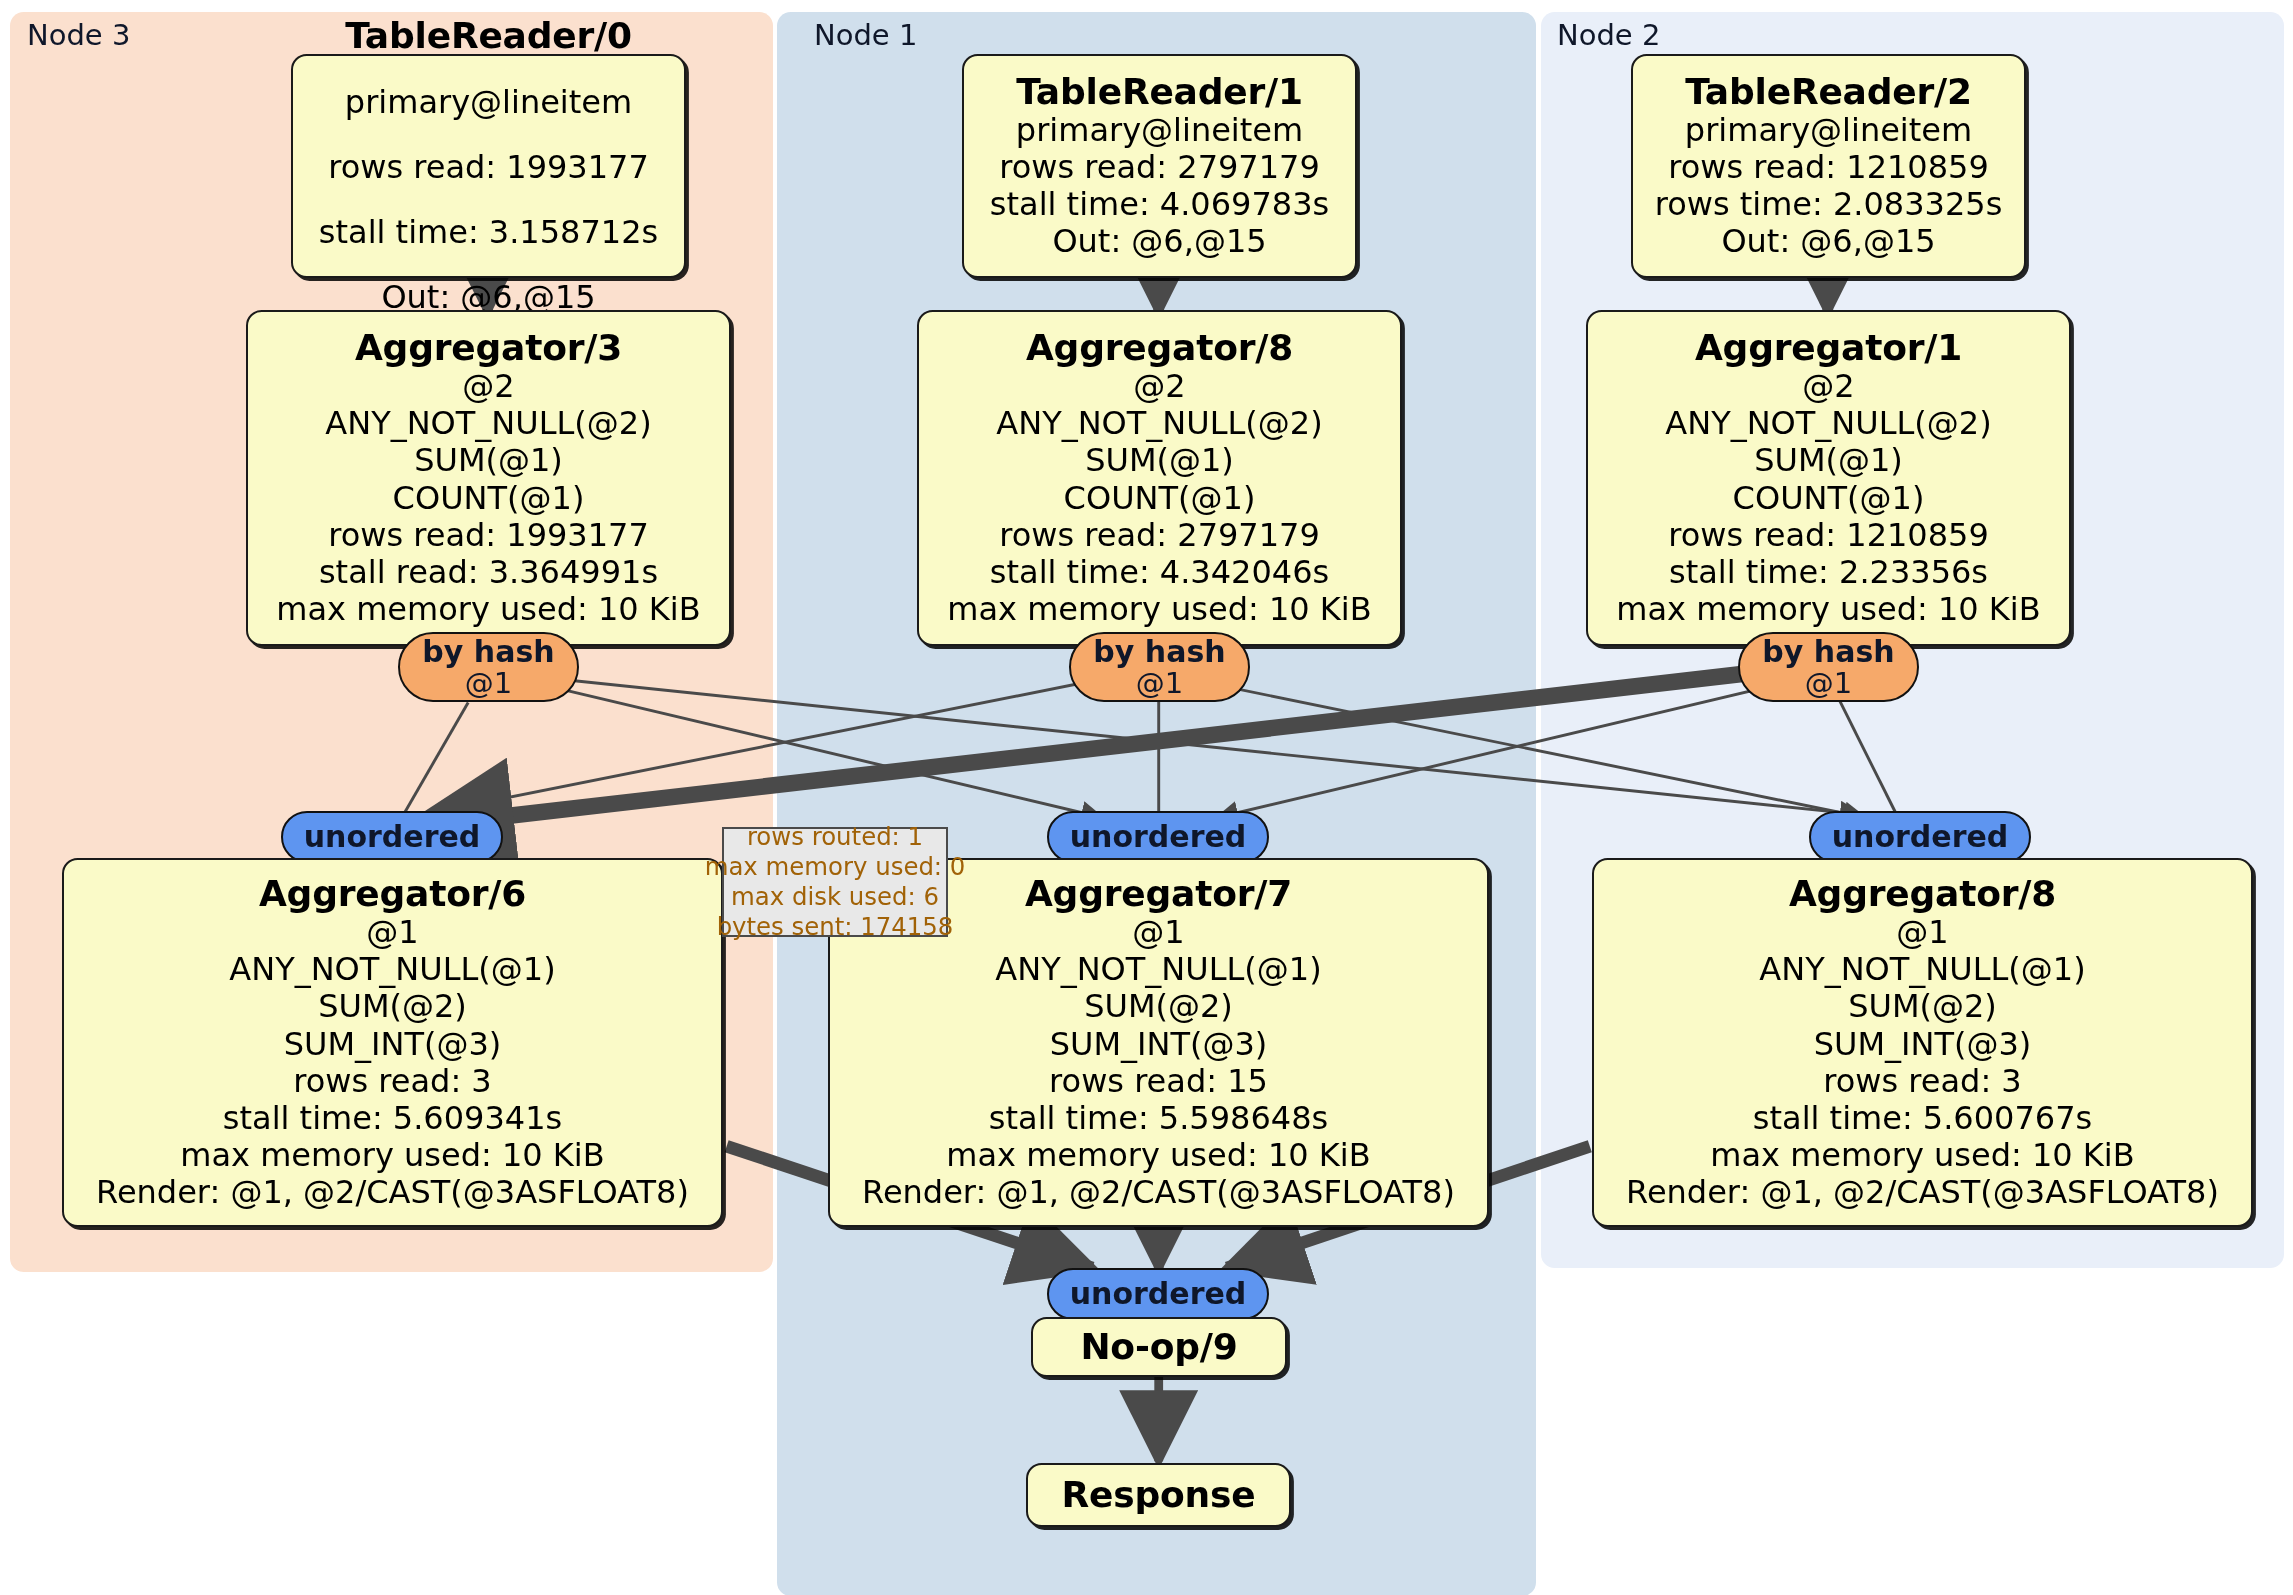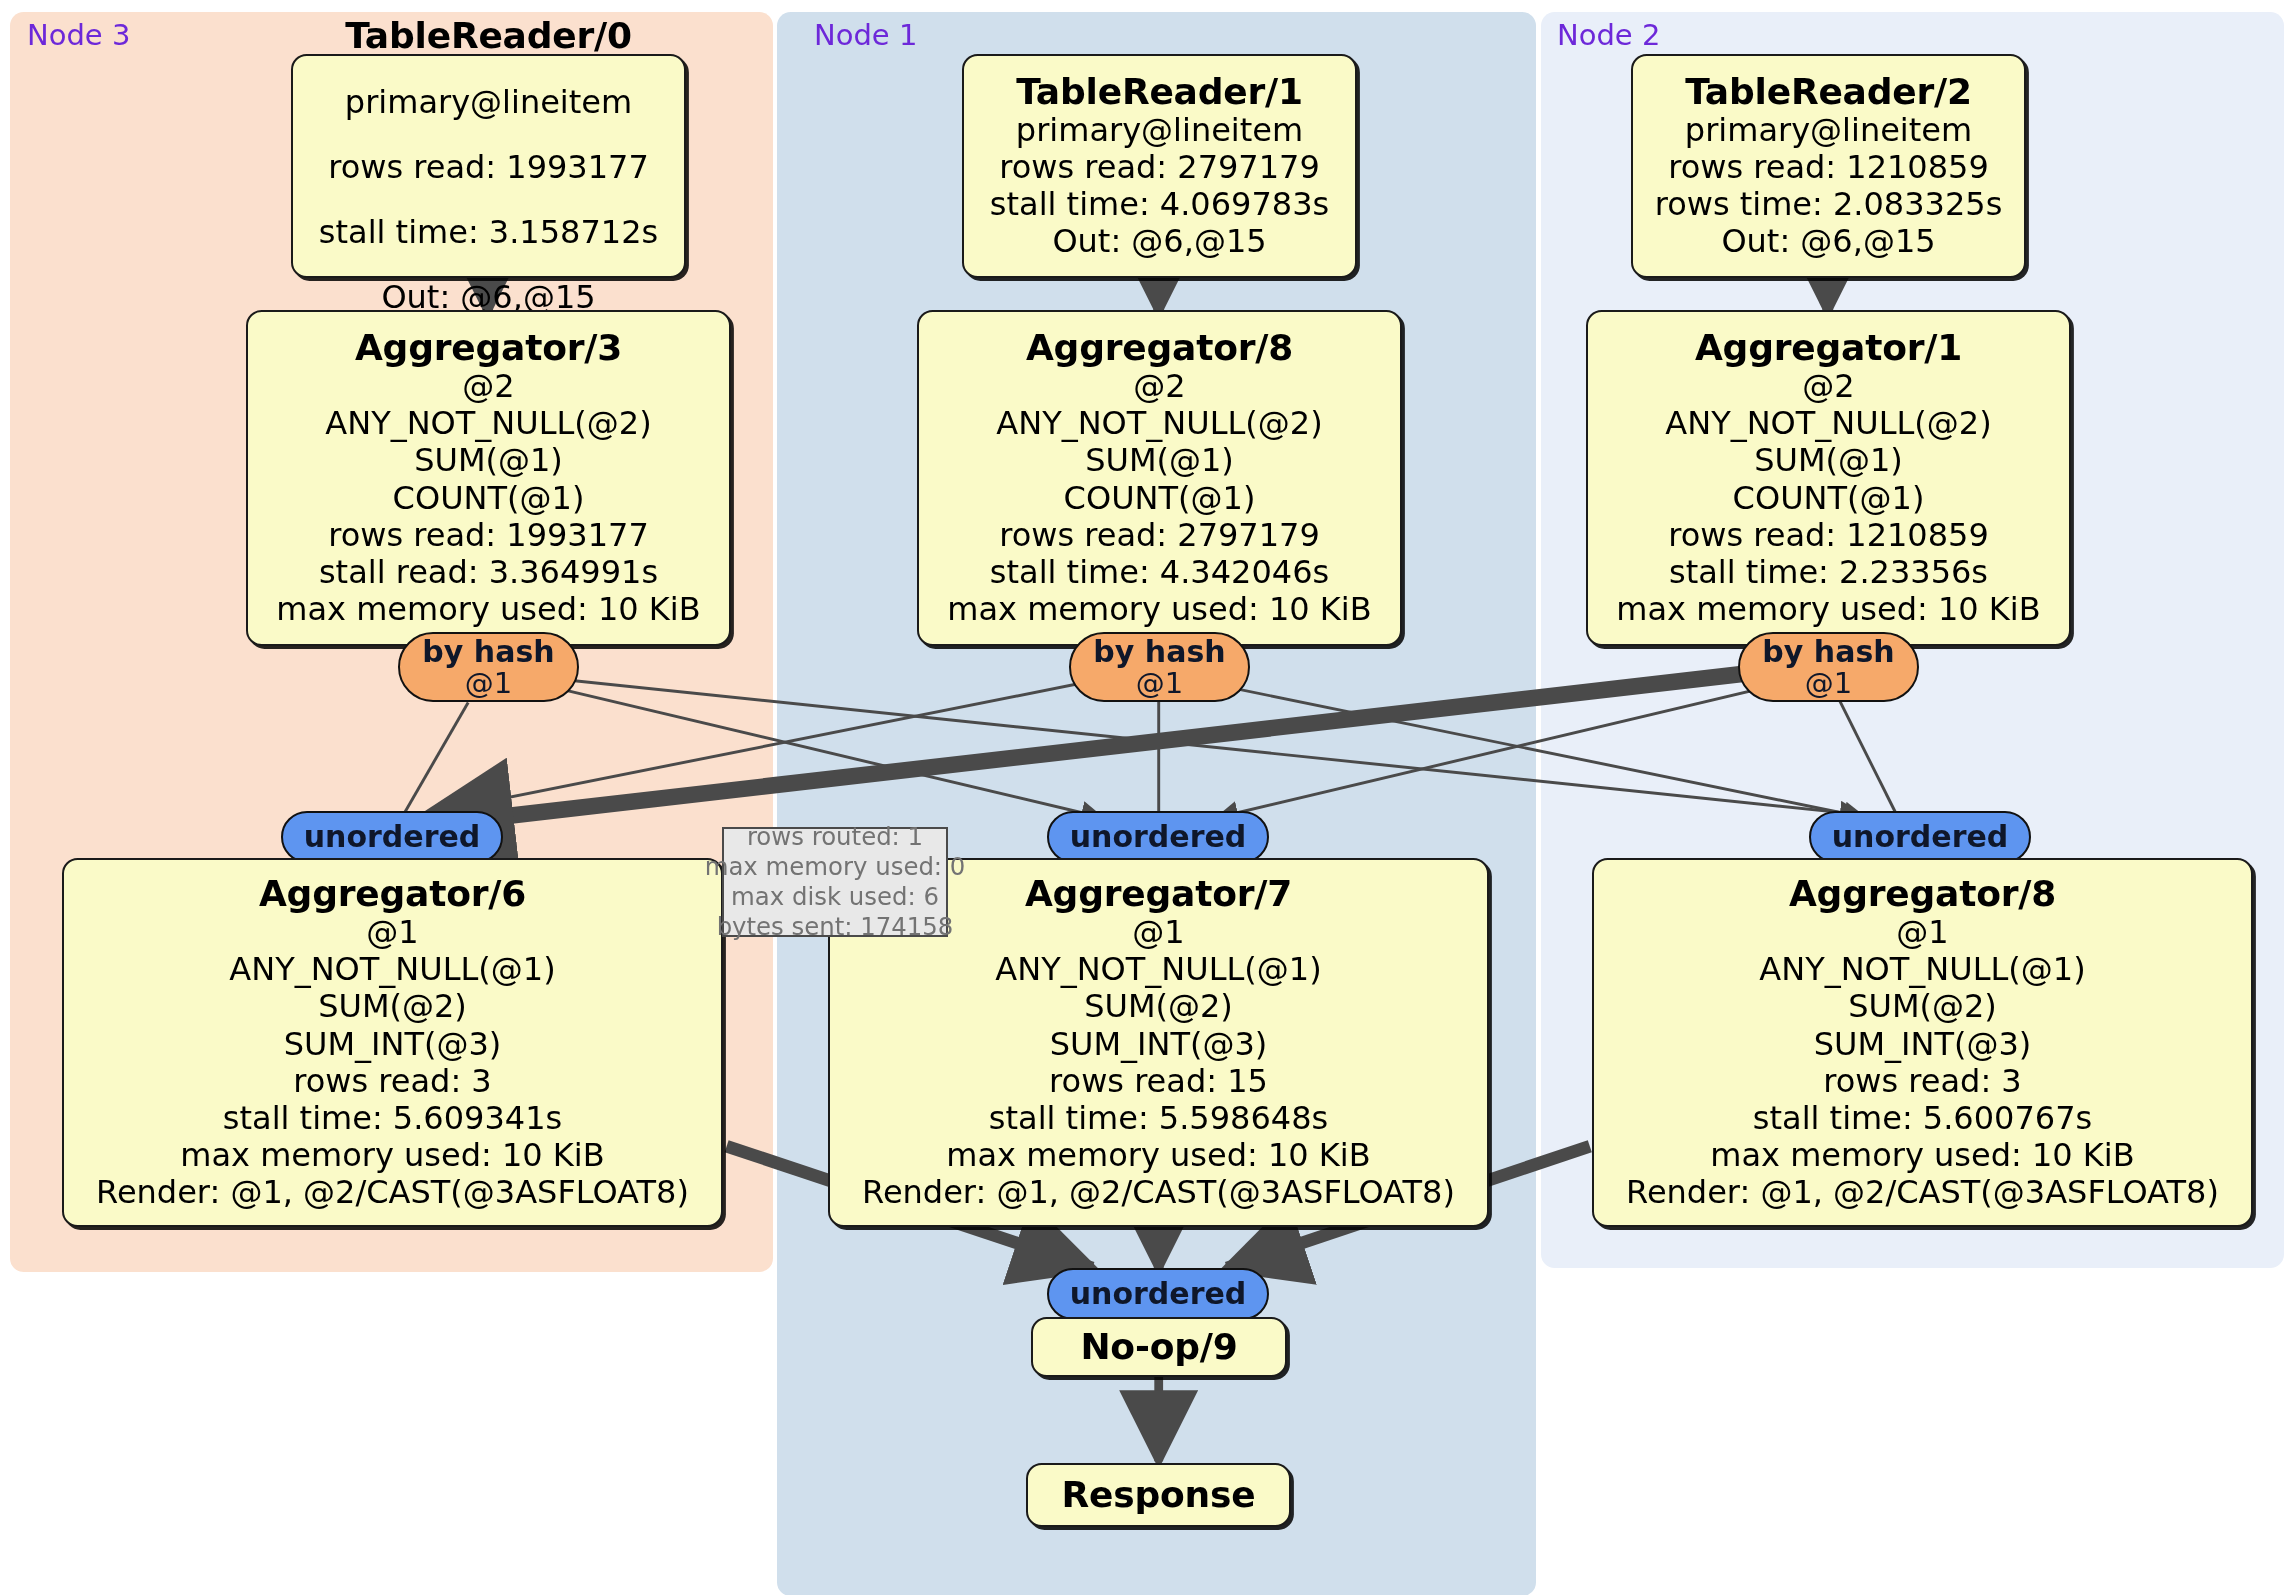--- a/index.html
+++ b/index.html
@@ -1,21 +1,21 @@
 <!DOCTYPE html>
 <html><head>
 <meta charset="utf-8">
 <style>
   html,body{margin:0;padding:0;background:#ffffff;}
   body{font-family:"DejaVu Sans","Liberation Sans",sans-serif;}
   #stage{position:relative;width:2294px;height:1596px;background:#fff;overflow:hidden;}
 
   
   .cluster{position:absolute;border-radius:13.7px;}
-  .cluster-label{position:absolute;font-size:29px;color:#6d28d9;white-space:nowrap;}
+  .cluster-label{position:absolute;font-size:29px;color:#0f172a;white-space:nowrap;}
 
   
   #edges{position:absolute;left:0;top:0;width:2294px;height:1596px;pointer-events:none;}
 
   
   .nodebox{
     position:absolute;
     background:#FAFAC8;
     border:2.9px solid #1a1a1a;
     border-radius:15.6px;
@@ -45,21 +45,21 @@
   .pill .u1{font-size:30px;font-weight:bold;line-height:1;}
 
   
   .statbox{
     position:absolute;
     background:#E8E8E8;
     border:2px solid #4a4a4a;
     box-sizing:border-box;
     display:flex;flex-direction:column;align-items:center;justify-content:center;
     padding:3.9px 7.8px;
-    color:#737373;
+    color:#a16207;
   }
   .statbox .sl{font-size:24.4px;line-height:1.22;white-space:nowrap;}
 </style>
 </head>
 <body>
 
 <div id="stage">
 
   <div class="cluster" style="left:9.8px;top:11.7px;width:763px;height:1260px;background:#FBE0CE;"></div>
   <div class="cluster" style="left:777px;top:11.7px;width:759px;height:1584px;background:#D0DFEC;"></div>

